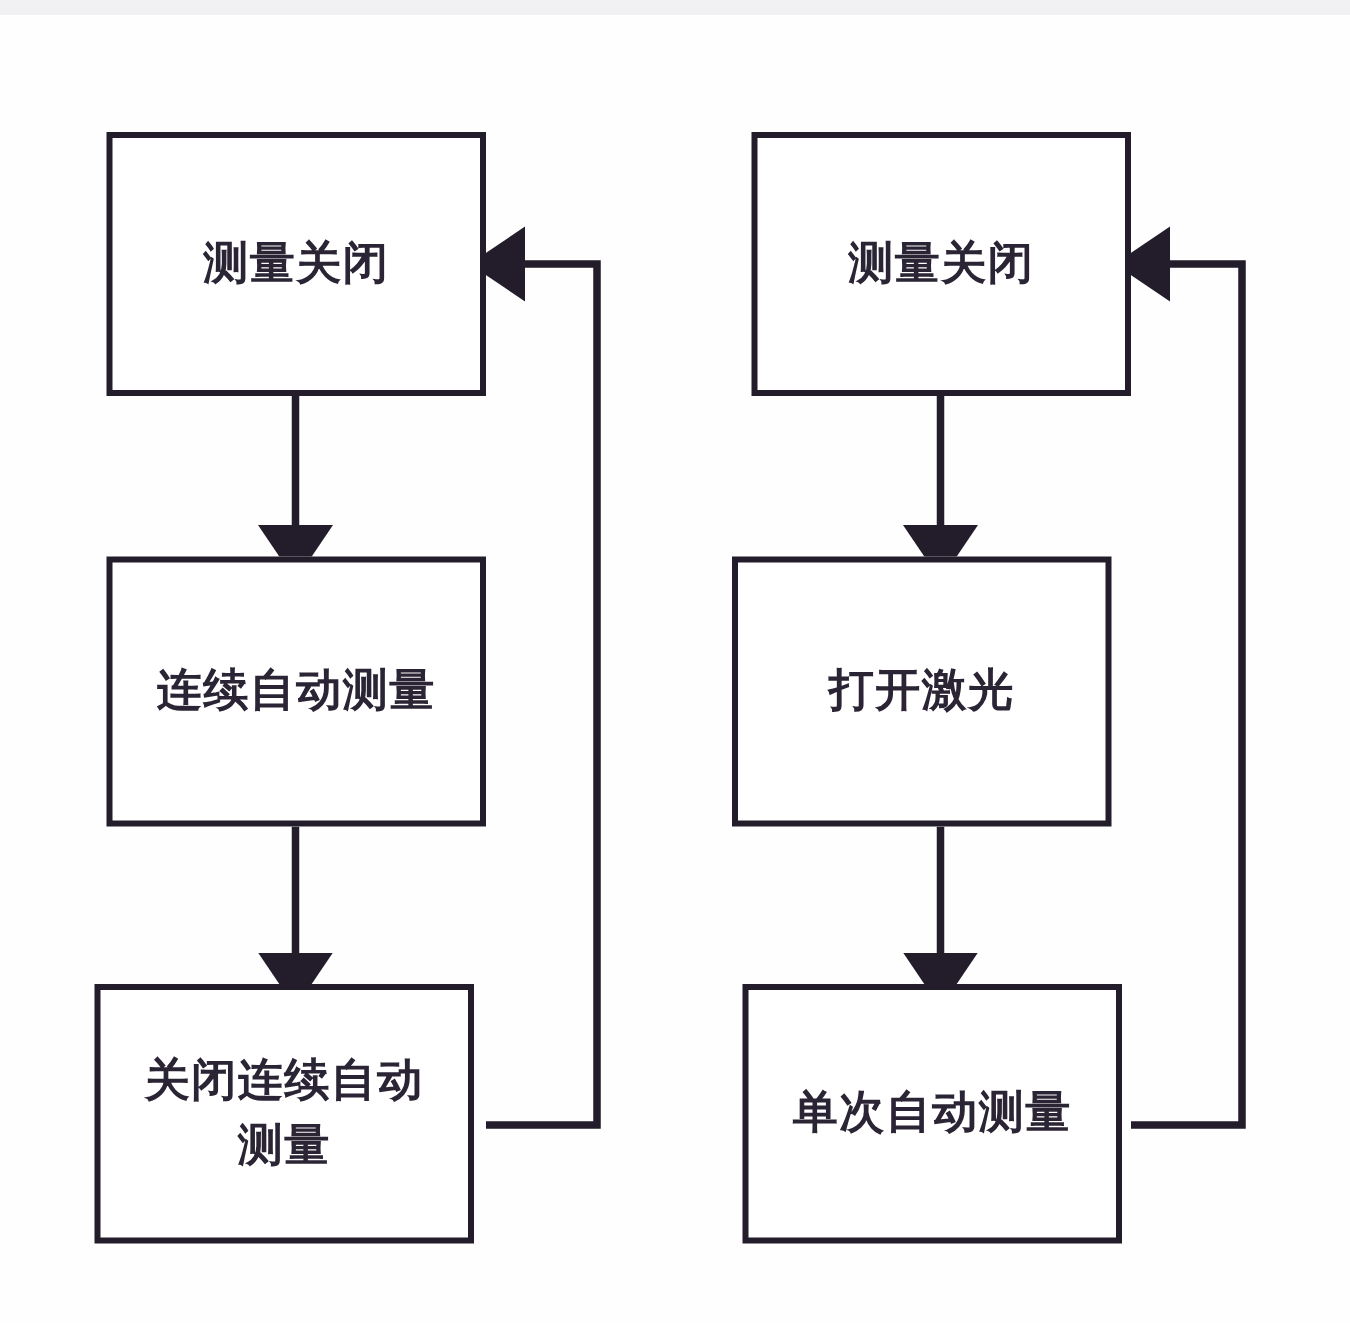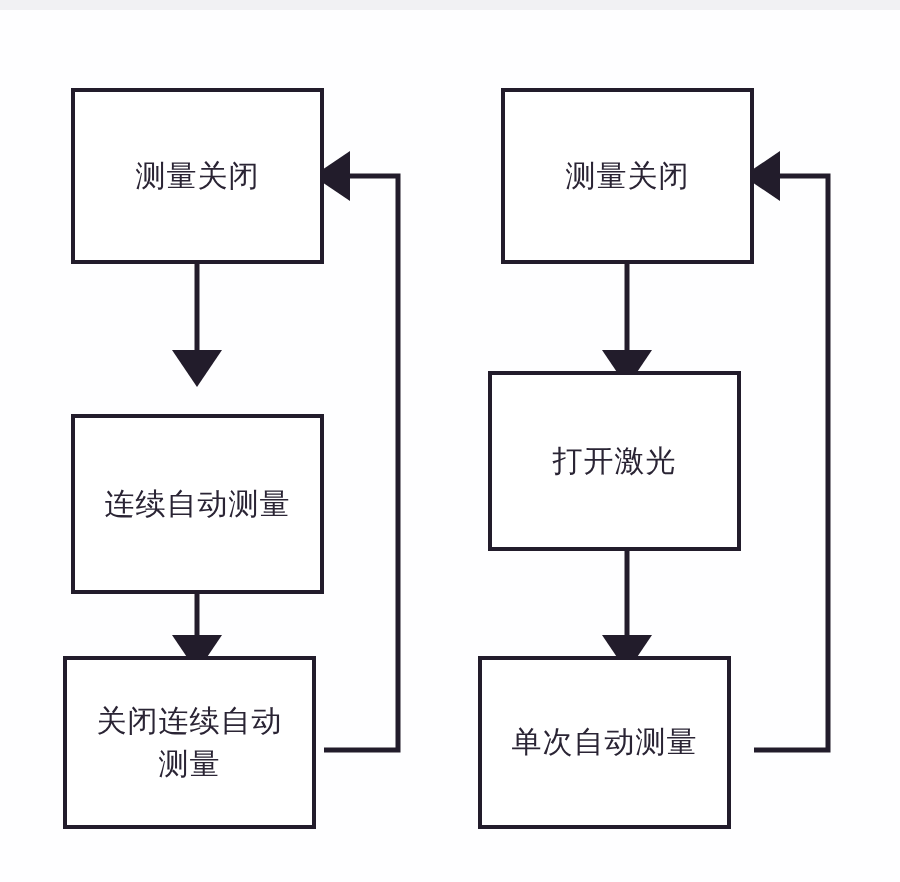--- a/index.html
+++ b/index.html
@@ -42,21 +42,21 @@
     align-items: center;
     justify-content: center;
     text-align: center;
   }
   .node-label {
     font-size: 30px;
     line-height: 1.42;
     color: #2a2434;
     letter-spacing: 1px;
     white-space: pre-line;
-    font-weight: 400;
+    font-weight: 700;
   }
 </style>
 </head>
 <body>
 
 <div id="canvas">
 
   <div class="top-band"></div>
 
   <svg id="flow-svg" viewBox="0 0 900 882">
@@ -79,34 +79,34 @@
 
     <line x1="627" y1="551" x2="627" y2="651" stroke="#221c2b" stroke-width="5" marker-end="url(#arrowhead-down)"></line>
 
     <path d="M 754 750 L 828 750 L 828 176 L 764 176" fill="none" stroke="#221c2b" stroke-width="5" stroke-linejoin="miter" marker-end="url(#arrowhead-left)"></path>
   </svg>
 
   <div class="node-box" style="left:71px; top:88px; width:253px; height:176px;">
     <span class="node-label">测量关闭</span>
   </div>
 
-  <div class="node-box" style="left:71px; top:371px; width:253px; height:180px;margin-top:43px;">
+  <div class="node-box" style="left:71px; top:371px; width:253px; height:180px;">
     <span class="node-label">连续自动测量</span>
   </div>
 
   <div class="node-box" style="left:63px; top:656px; width:253px; height:173px;">
     <span class="node-label">关闭连续自动
 测量</span>
   </div>
 
   <div class="node-box" style="left:501px; top:88px; width:253px; height:176px;">
     <span class="node-label">测量关闭</span>
   </div>
 
   <div class="node-box" style="left:488px; top:371px; width:253px; height:180px;">
     <span class="node-label">打开激光</span>
   </div>
 
-  <div class="node-box" style="left:478px; top:656px; width:253px; height:173px;">
+  <div class="node-box" style="left:495px; top:656px; width:253px; height:173px;">
     <span class="node-label">单次自动测量</span>
   </div>
 
 </div>
 
 </body></html>

